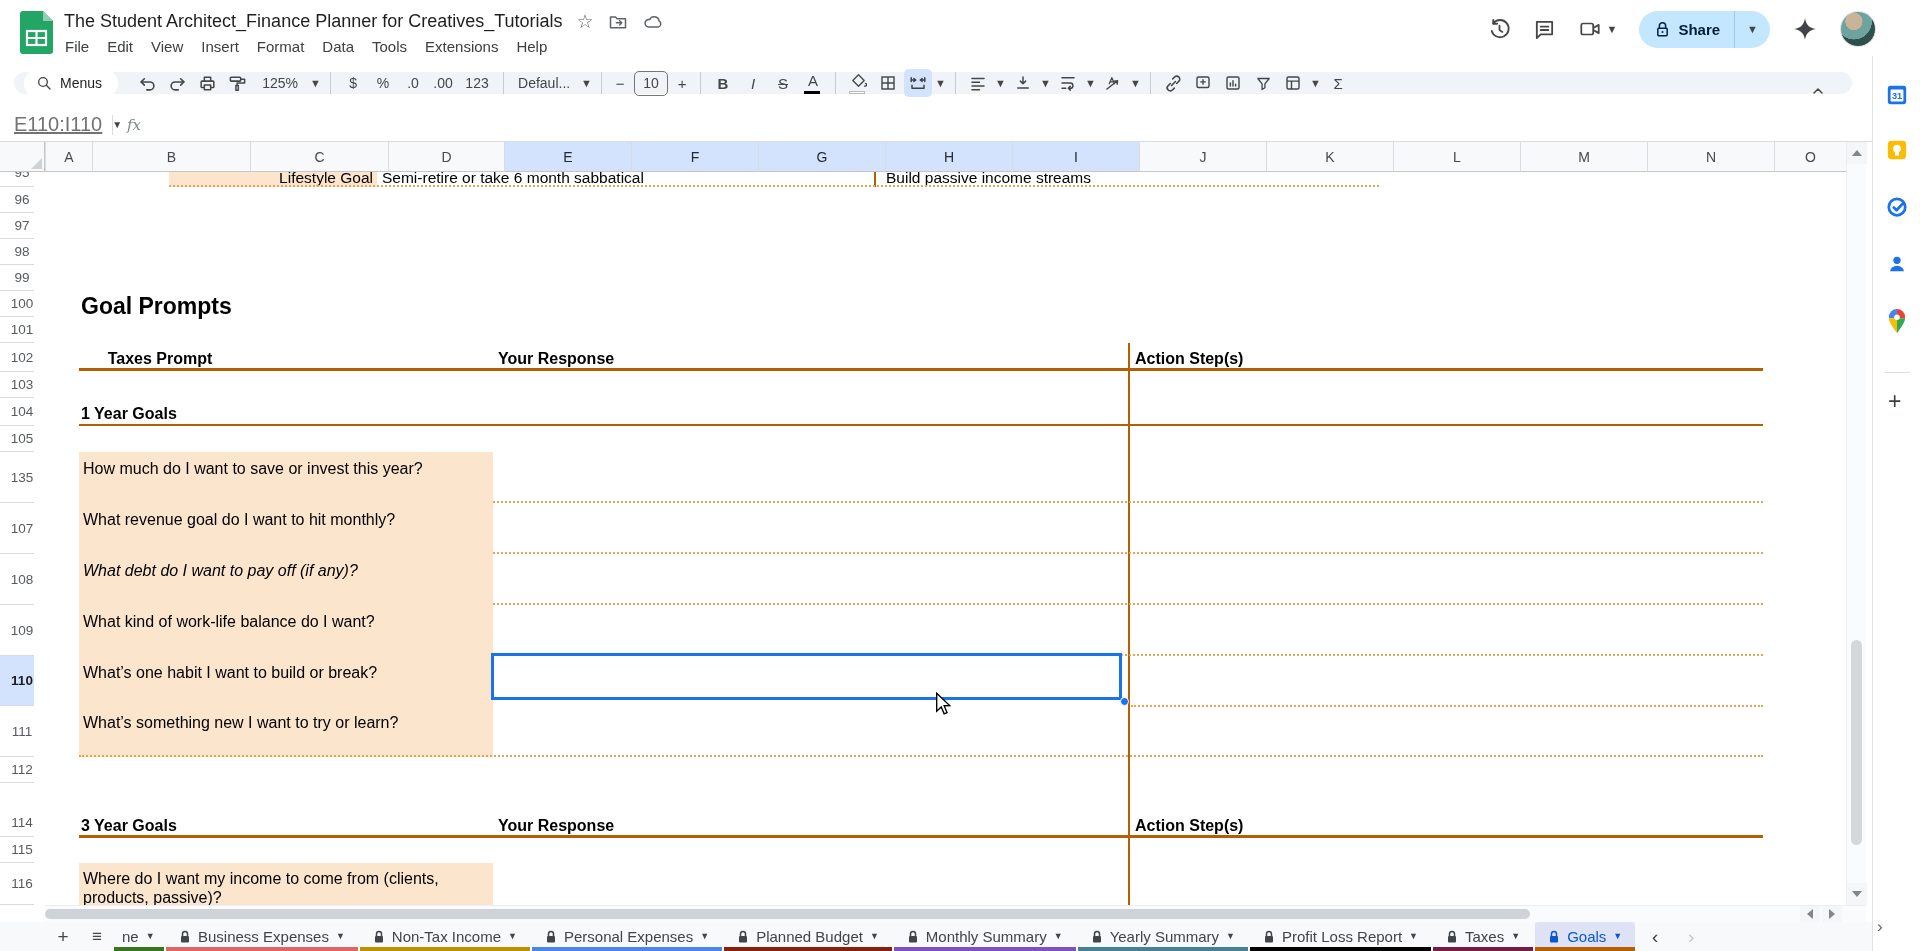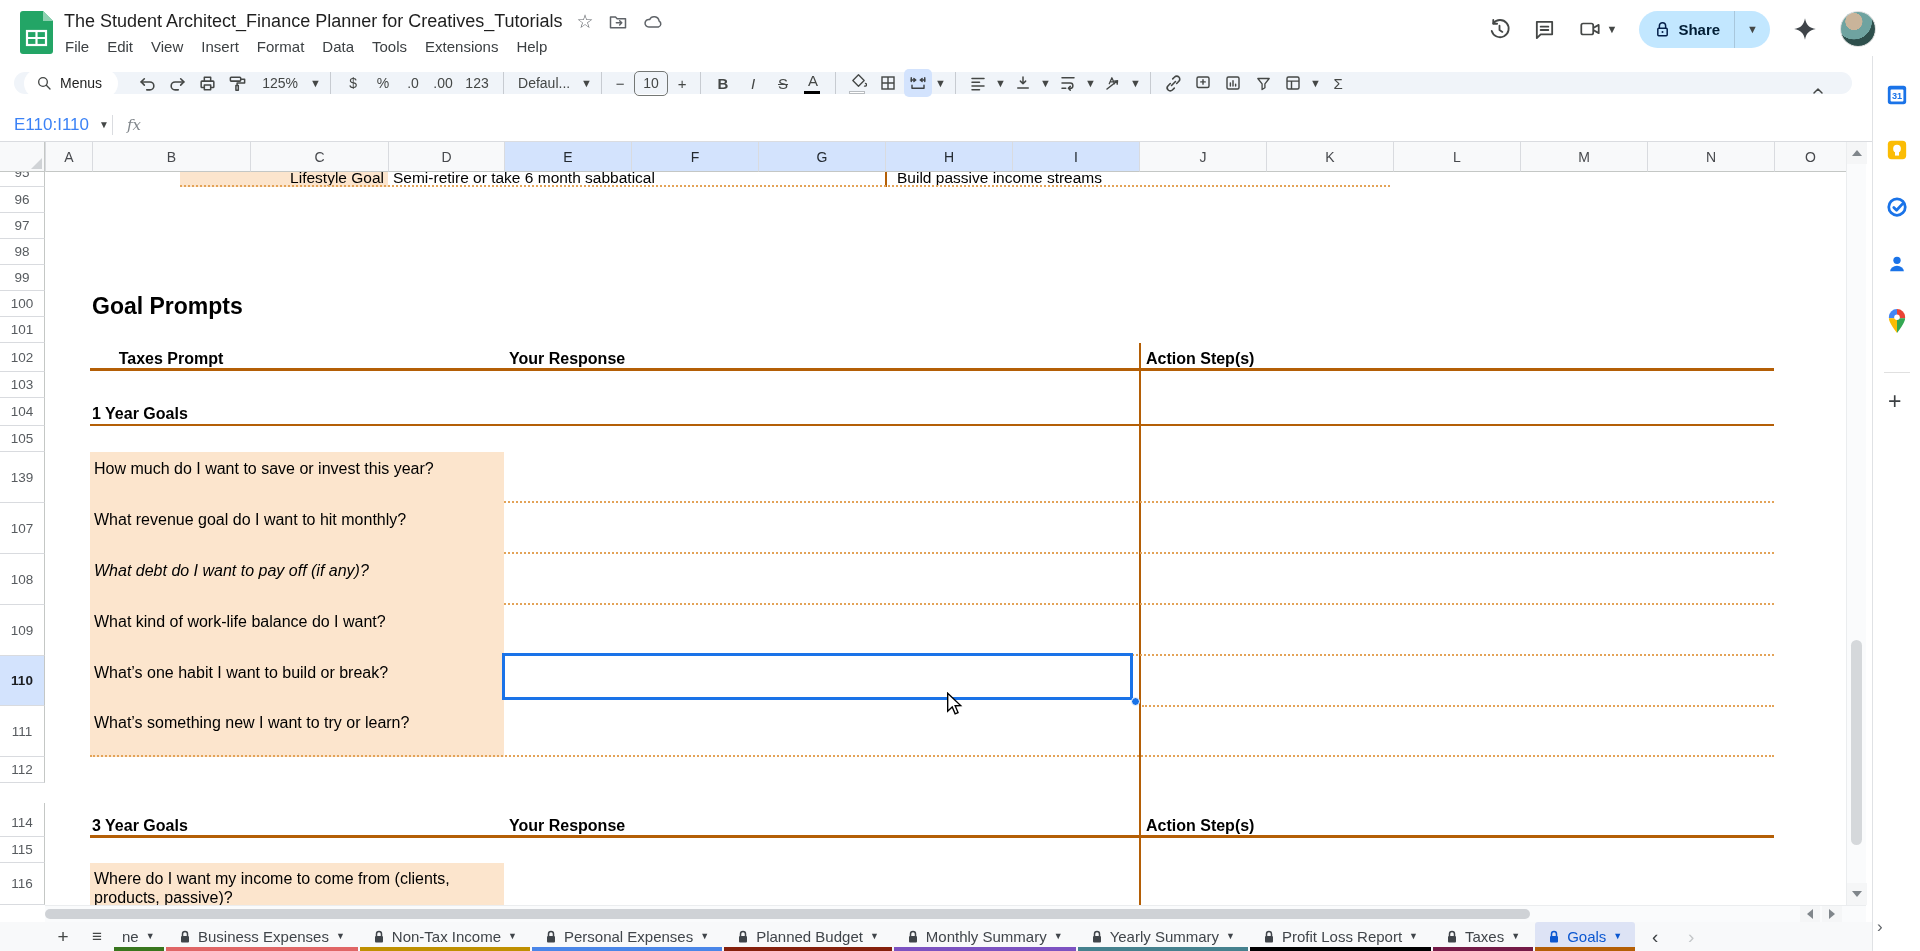--- a/index.html
+++ b/index.html
@@ -45,41 +45,41 @@
   .fmt-letter { font-size:15px; color:#444746; }
   .color-bar { position:absolute; left:5px; bottom:3px; width:16px; height:3.5px; }
   .tb-rel { position:relative; }
   .collapse-btn { position:absolute; right:20px; top:5px; width:28px; height:28px; display:flex;
     align-items:center; justify-content:center; color:#444746; }
 
   
   .formulabar { position:absolute; left:0; top:108px; width:1872px; height:34px; background:#fff;
     border-bottom:1px solid #dadce0; display:flex; align-items:center; }
   .namebox { width:112px; display:flex; align-items:center; padding-left:14px; gap:10px; }
-  .namebox-text { font-size:17px; color:#3b82f6; }
+  .namebox-text { font-size:20px; color:#737373;text-decoration:underline; }
   .fb-div { width:1px; height:20px; background:#dadce0; }
   .fx { font-family:"DejaVu Serif","Liberation Serif",serif; font-style:italic; font-size:15px;
     color:#80868b; margin-left:14px; }
 
   
   .corner-box { position:absolute; left:0; top:142px; width:45px; height:30px; background:#f8f9fa;
     border-bottom:1px solid #c4c7c5; border-right:1px solid #c4c7c5; }
   .corner-box::after { content:""; position:absolute; right:2px; bottom:2px; border-style:solid;
     border-width:0 0 11px 11px; border-color:transparent transparent #d0d3d6 transparent; }
   .colheader { position:absolute; top:142px; height:30px; background:#f8f9fa; border-bottom:1px solid #c4c7c5;
     border-left:1px solid #d9dbdf; display:flex; align-items:center; justify-content:center;
     font-size:14px; color:#47494d; }
   .colheader.sel { background:#d3e3fd; color:#232a31; }
   .gutter-cell { position:absolute; left:0; width:45px; background:#fff; border-bottom:1px solid #d9dbdf;
     border-right:1px solid #c4c7c5; display:flex; align-items:center; justify-content:center;
     font-size:13.5px; color:#575b5f; overflow:hidden; }
   .gutter-cell.sel { background:#d3e3fd; color:#1c1e21; font-weight:bold; }
 
   
-  .canvas { position:absolute; left:45px; top:172px; width:1801px; height:733px; overflow:hidden; background:#fff; }
+  .canvas { position:absolute; left:34px; top:172px; width:1801px; height:733px; overflow:hidden; background:#fff; }
   .cv { position:absolute; }
   .peach { background:#fce5cd; }
   .celltext { font-size:16px; color:#000; line-height:19px; }
   .bold { font-weight:bold; }
   .dotted { border-top:2px dotted #e3a358; height:0; }
   .thick-orange { background:#b45f06; height:3px; }
   .thin-orange { background:#b45f06; height:2px; }
   .v-orange { background:#b45f06; width:1.5px; }
   .section-title { font-size:23px; font-weight:bold; color:#000; }
   .selectionbox { position:absolute; border:3px solid #1a73e8; background:#fff; }
@@ -427,21 +427,21 @@
       <div class="gutter-cell" style="top: 372px; height: 26px;">
         <span>103</span>
       </div>
       <div class="gutter-cell" style="top: 398px; height: 28px;">
         <span>104</span>
       </div>
       <div class="gutter-cell" style="top: 426px; height: 26px;">
         <span>105</span>
       </div>
       <div class="gutter-cell" style="top: 452px; height: 51px;">
-        <span>139</span>
+        <span>135</span>
       </div>
       <div class="gutter-cell" style="top: 503px; height: 51px;">
         <span>107</span>
       </div>
       <div class="gutter-cell" style="top: 554px; height: 51px;">
         <span>108</span>
       </div>
       <div class="gutter-cell" style="top: 605px; height: 51px;">
         <span>109</span>
       </div>

